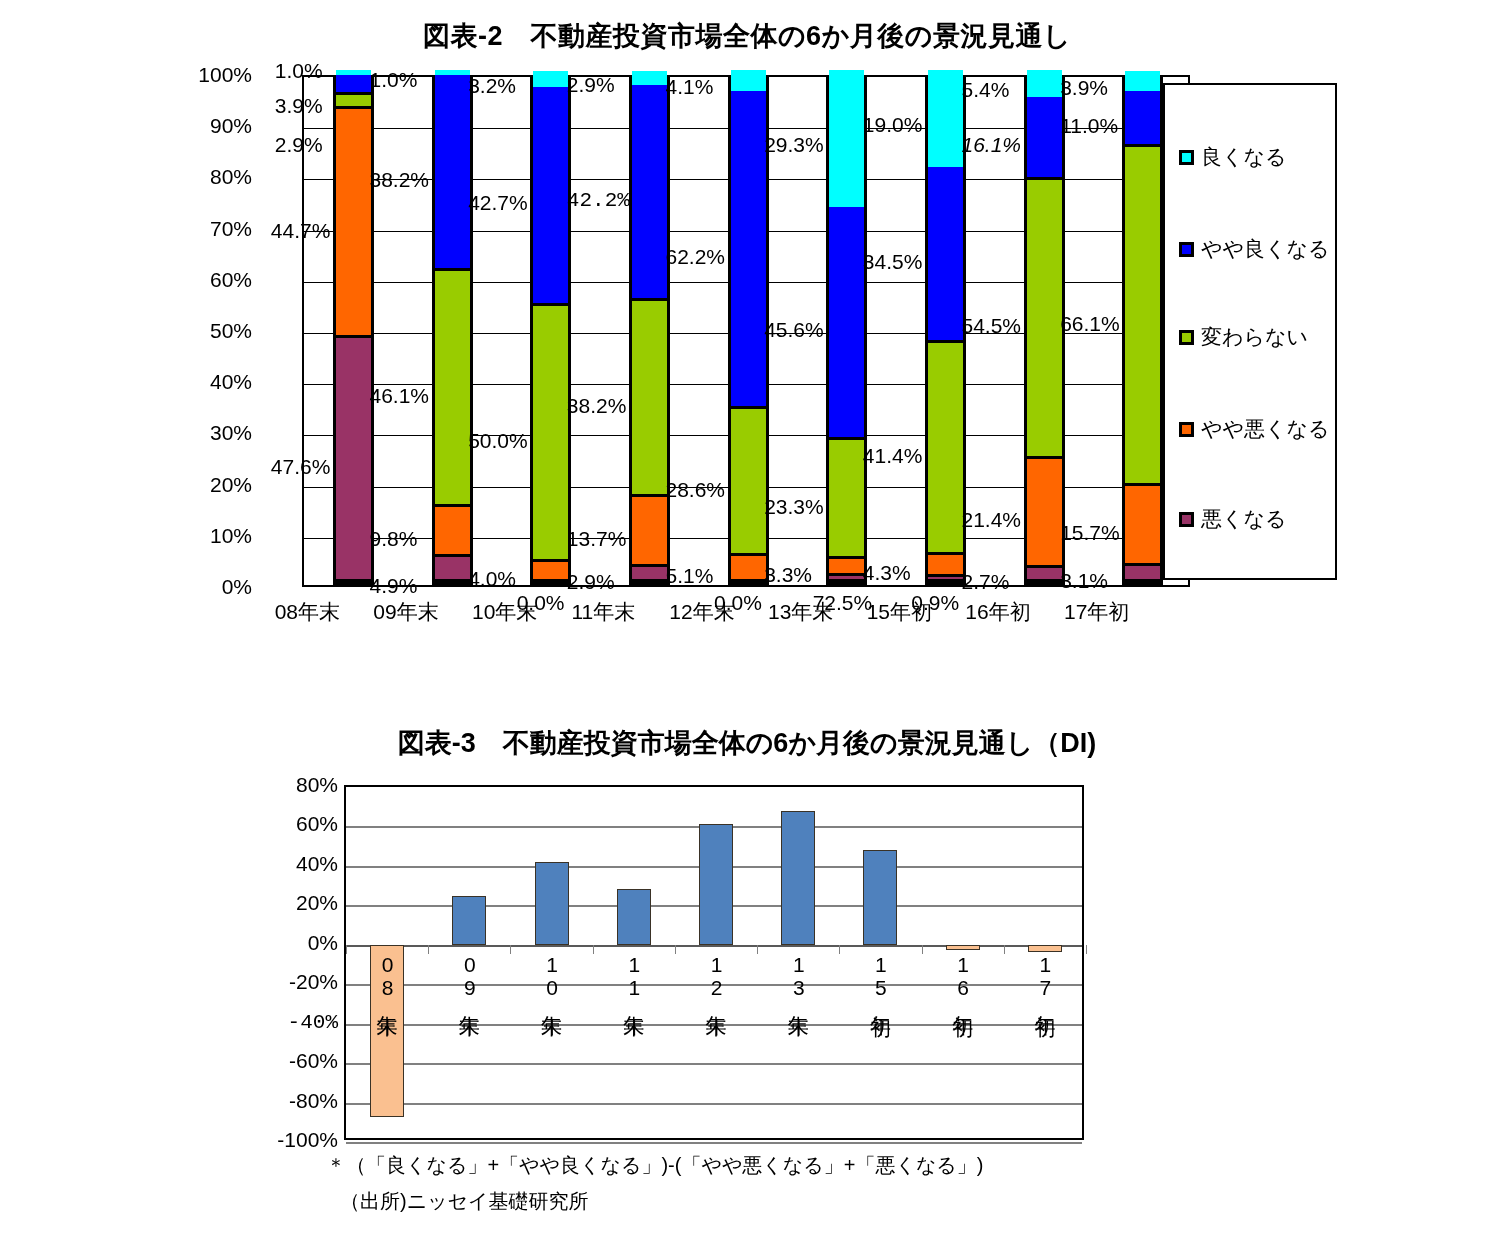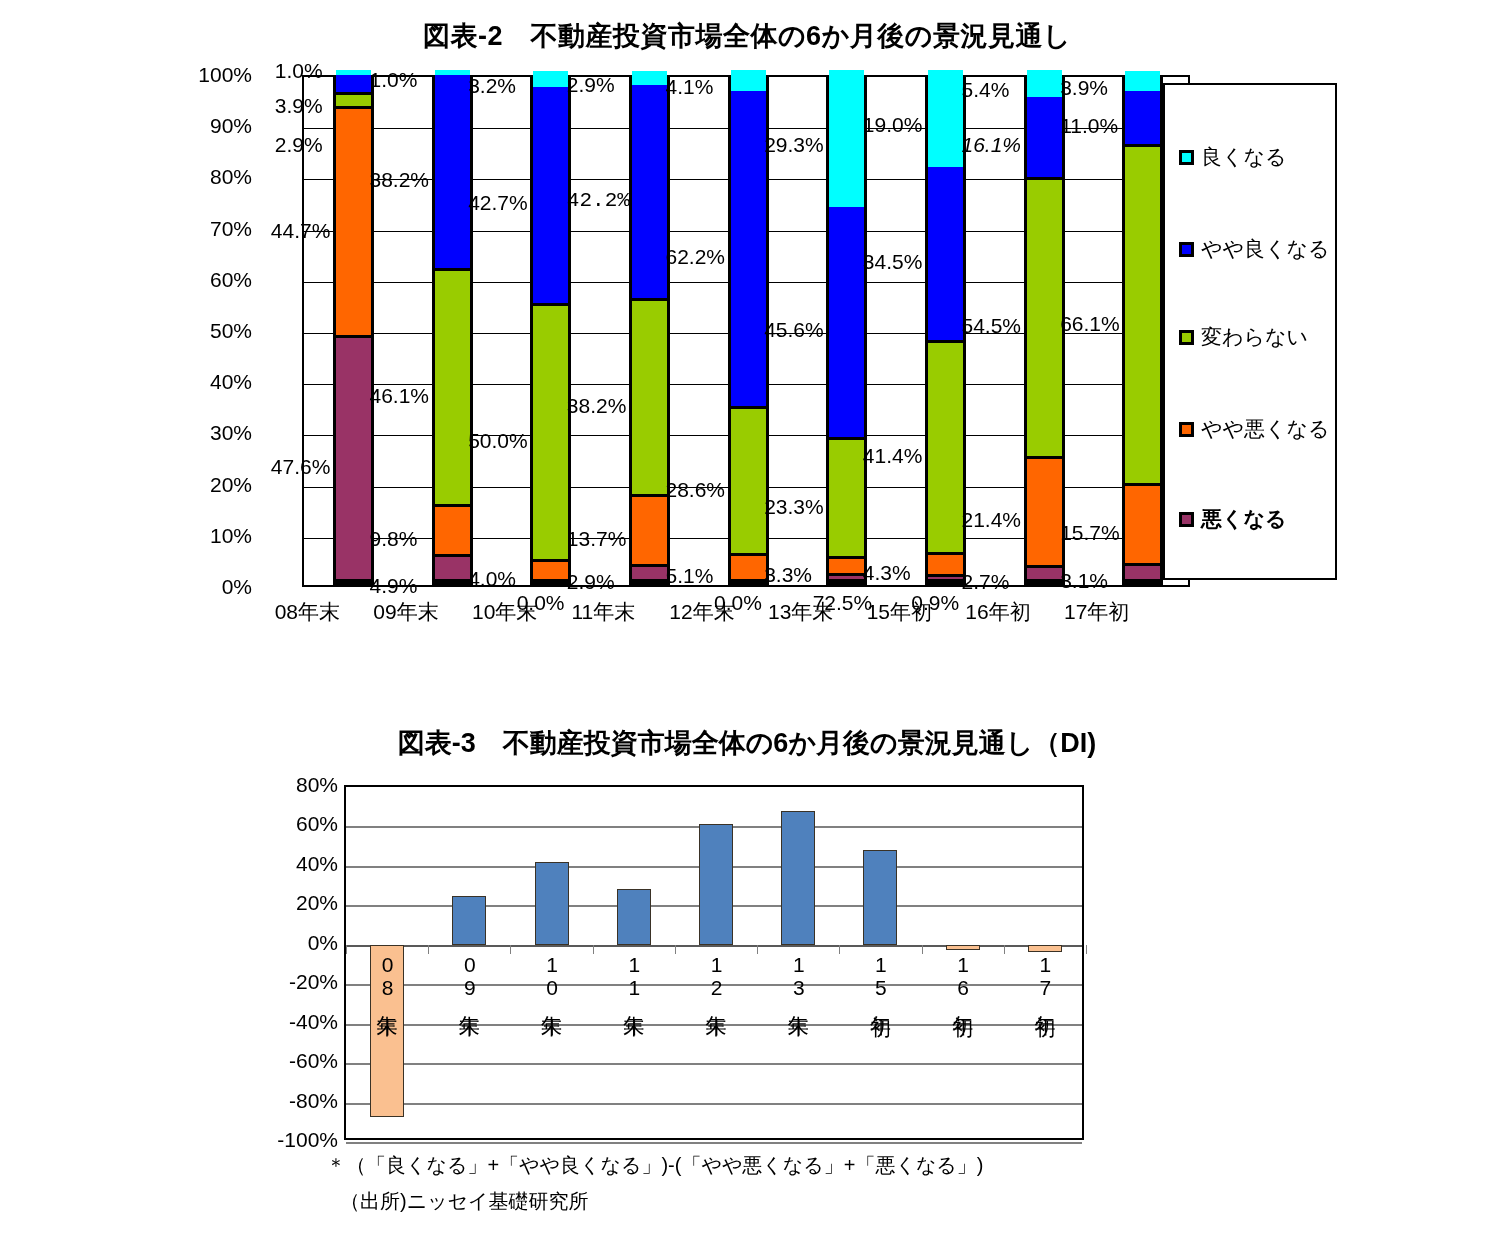--- a/index.html
+++ b/index.html
@@ -268,40 +268,40 @@
         <span>やや良くなる</span>
       </div>
       <div class="lgitem" style="top: 238px;">
         <span class="lgswatch" style="background: rgb(153, 204, 0);"></span>
         <span>変わらない</span>
       </div>
       <div class="lgitem" style="top: 330px;">
         <span class="lgswatch" style="background: rgb(255, 102, 0);"></span>
         <span>やや悪くなる</span>
       </div>
-      <div class="lgitem" style="top: 420px; font-weight: bold;">
+      <div class="lgitem" style="top: 420px;">
         <span class="lgswatch" style="background: rgb(153, 51, 102);"></span>
         <span>悪くなる</span>
       </div>
     </div>
 
 </div>
 
 <div class="fig" id="fig3">
 
   <div id="fig3-title">図表-3　不動産投資市場全体の6か月後の景況見通し（DI)</div>
 
   <div id="fig3-yaxis">
       <div class="yl" style="top: 0px;">80%</div>
       <div class="yl" style="top: 39.4444px;">60%</div>
       <div class="yl" style="top: 78.8889px;">40%</div>
       <div class="yl" style="top: 118.333px;">20%</div>
       <div class="yl" style="top: 157.778px;">0%</div>
       <div class="yl" style="top: 197.222px;">-20%</div>
-      <div class="yl" style="top: 236.667px;">-40%</div>
+      <div class="yl" style="top: 236.667px; font-family: Liberation Mono, monospace;">-40%</div>
       <div class="yl" style="top: 276.111px;">-60%</div>
       <div class="yl" style="top: 315.556px;">-80%</div>
       <div class="yl" style="top: 355px;">-100%</div>
     </div>
 
   <div id="fig3-plotwrap">
     <div id="fig3-plot">
         <div class="g3line" style="top: 39.4444px;"></div>
         <div class="g3line" style="top: 78.8889px;"></div>
         <div class="g3line" style="top: 118.333px;"></div>

